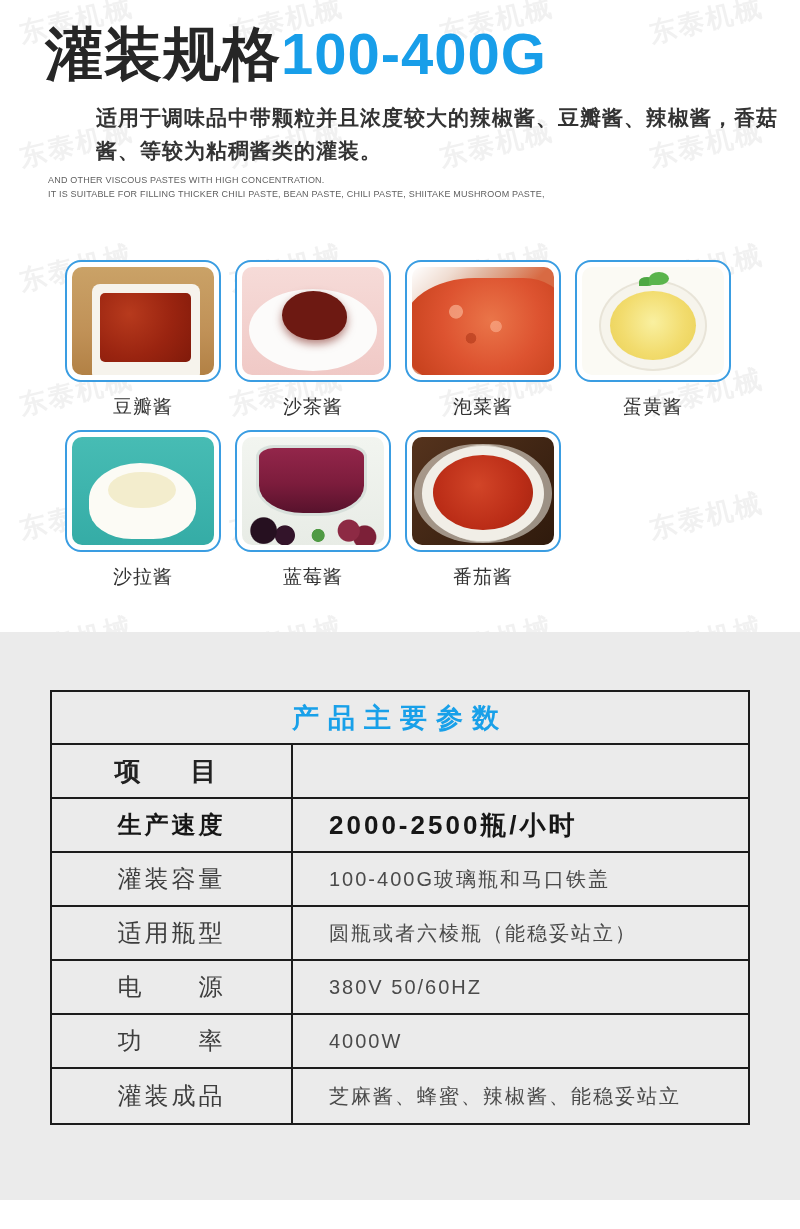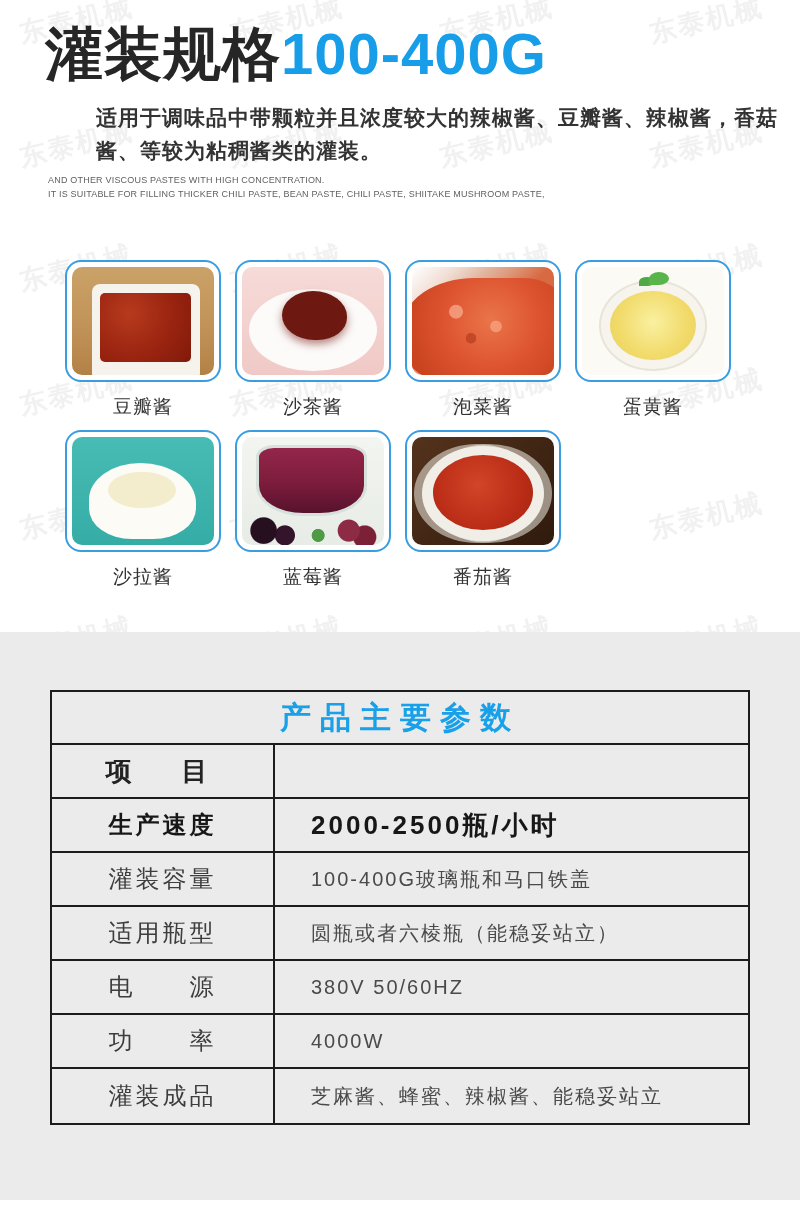--- a/index.html
+++ b/index.html
@@ -84,24 +84,24 @@
                radial-gradient(circle at 55% 70%,#4f9a44 0 8%,transparent 9%); }
   .p8 { background:linear-gradient(135deg,#55331d 0%,#3e2413 60%,#2f1a0c 100%); }
   .p8::before { left:7%; right:7%; top:8%; bottom:4%; border-radius:50%; background:#f1eee7;
     box-shadow:-6px 0 0 2px rgba(240,238,230,.55),6px 0 0 2px rgba(240,238,230,.55); }
   .p8::after  { left:15%; right:15%; top:17%; bottom:14%; border-radius:50%;
     background:radial-gradient(circle at 45% 40%,#d24528 0%,#bb2d17 60%,#a32310 100%); }
   
   .spec-section { position:absolute; left:0; top:632px; width:800px; height:568px; background:#ebebeb; z-index:2; }
   .spec-table { position:absolute; left:50px; top:58px; width:700px; border:2px solid #1c1c1c; }
   .t-title-row { height:53px; border-bottom:2px solid #1c1c1c; display:flex; align-items:center; justify-content:center;
-    color:#18a0e9; font-size:31px; font-weight:800; letter-spacing:9px; }
+    color:#18a0e9; font-size:27px; font-weight:800; letter-spacing:9px; }
   .t-row { display:flex; height:54px; border-bottom:2px solid #1c1c1c; }
   .t-row:last-child { border-bottom:none; }
-  .t-cell-item { width:223px; border-right:2px solid #1c1c1c; display:flex; align-items:center; justify-content:center;
+  .t-cell-item { width:241px; border-right:2px solid #1c1c1c; display:flex; align-items:center; justify-content:center;
     font-size:24px; color:#3d3d3d; letter-spacing:3px; }
   .t-cell-desc { flex:1; display:flex; align-items:center; padding-left:36px;
     font-size:20px; color:#4a4a4a; letter-spacing:2px; }
   .t-colhead .t-cell-item,.t-colhead .t-cell-desc { font-weight:800; color:#222; font-size:26px; letter-spacing:12px; padding-left:0; justify-content:center; }
   .t-bold .t-cell-item { font-weight:800; color:#171717; }
   .t-bold .t-cell-desc { font-weight:800; color:#171717; font-size:26px; letter-spacing:3px; }
 </style>
 </head>
 <body>
 

